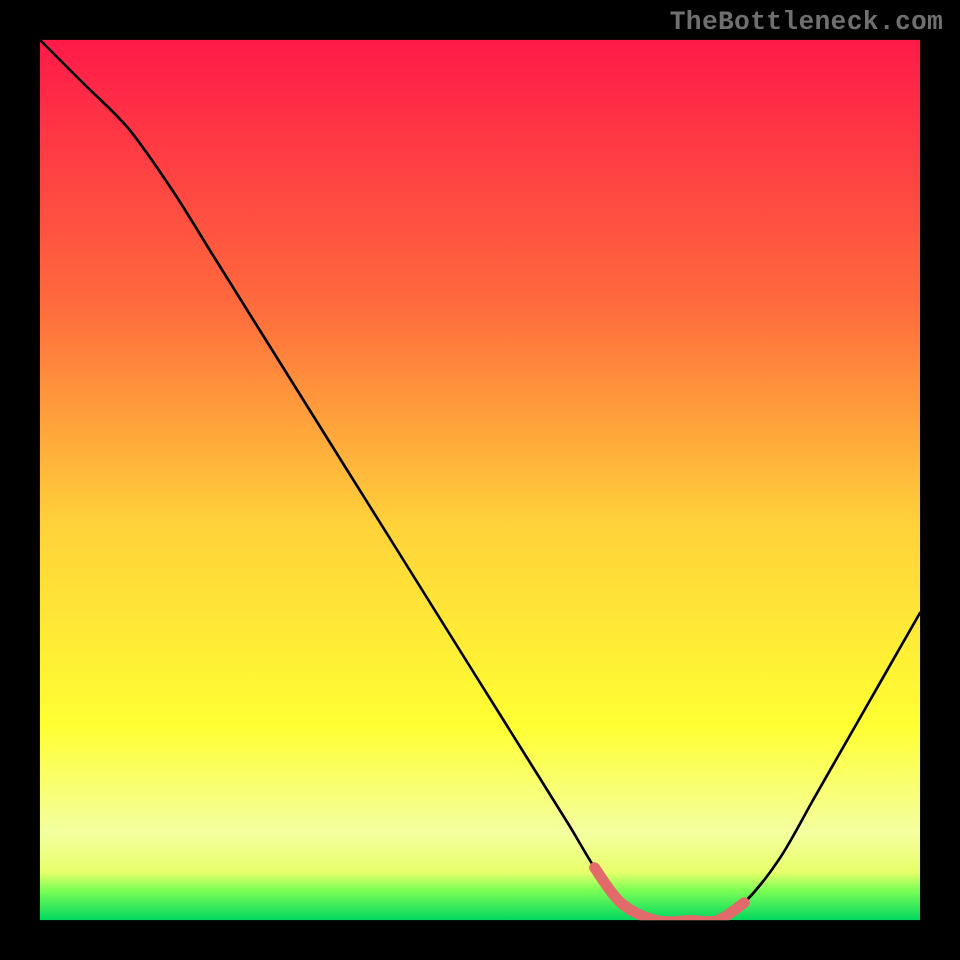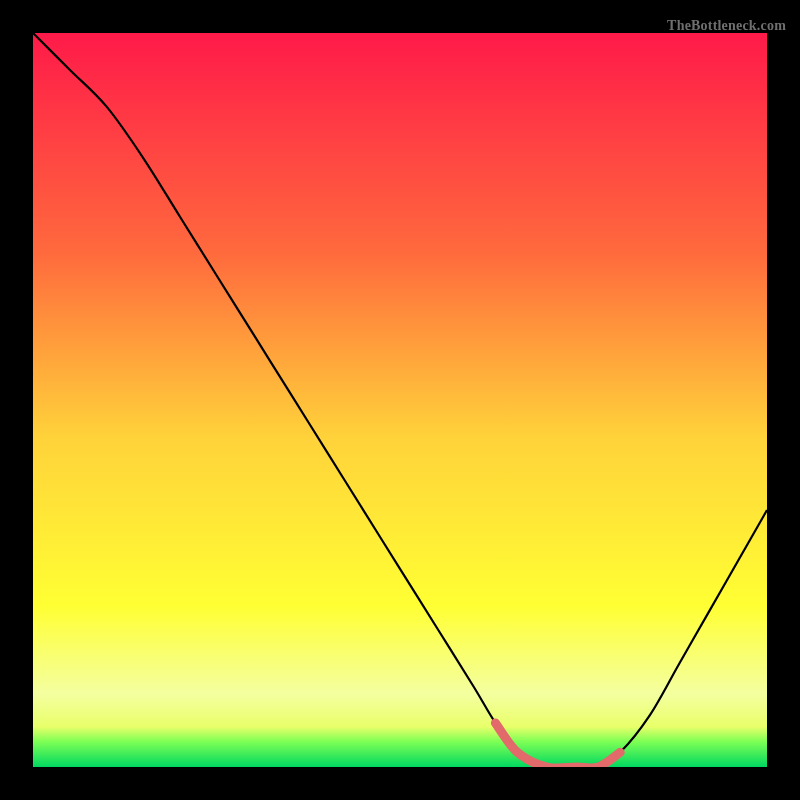--- a/index.html
+++ b/index.html
@@ -23,26 +23,25 @@
     left: 33px;
     top: 33px;
     width: 734px;
     height: 734px;
     overflow: hidden;
   }
   .attribution {
     position: absolute;
     top: 6px;
     right: 14px;
-    font-family: Liberation Serif, serif;
-    font-size: 14px;
+    font-family: Liberation Mono, monospace;
+    font-size: 22px;
     font-weight: 600;
     color: #6f6f6f;
     letter-spacing: 0.2px;
-    margin-top: 12px;
   }
   svg.overlay {
     position: absolute;
     left: 0;
     top: 0;
     width: 734px;
     height: 734px;
     pointer-events: none;
   }
 </style>

